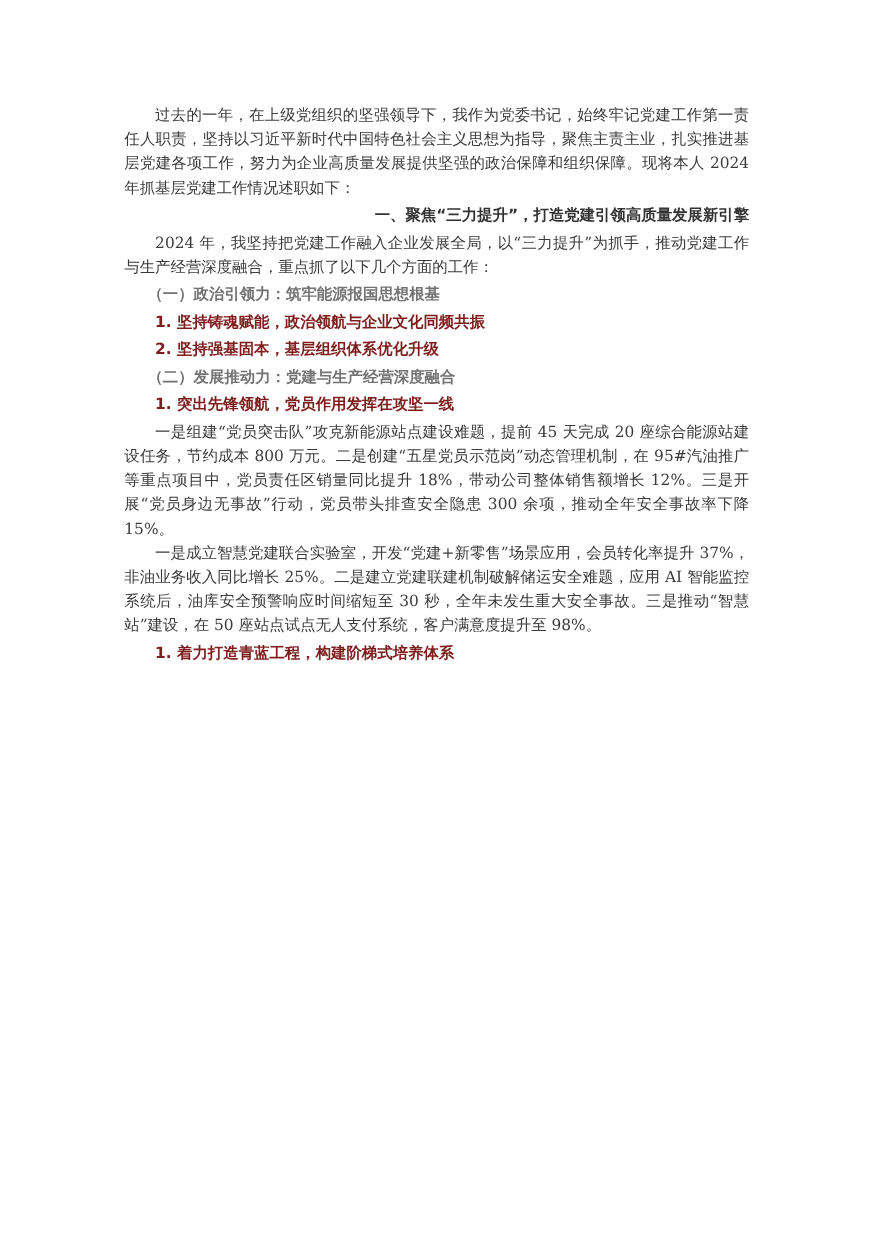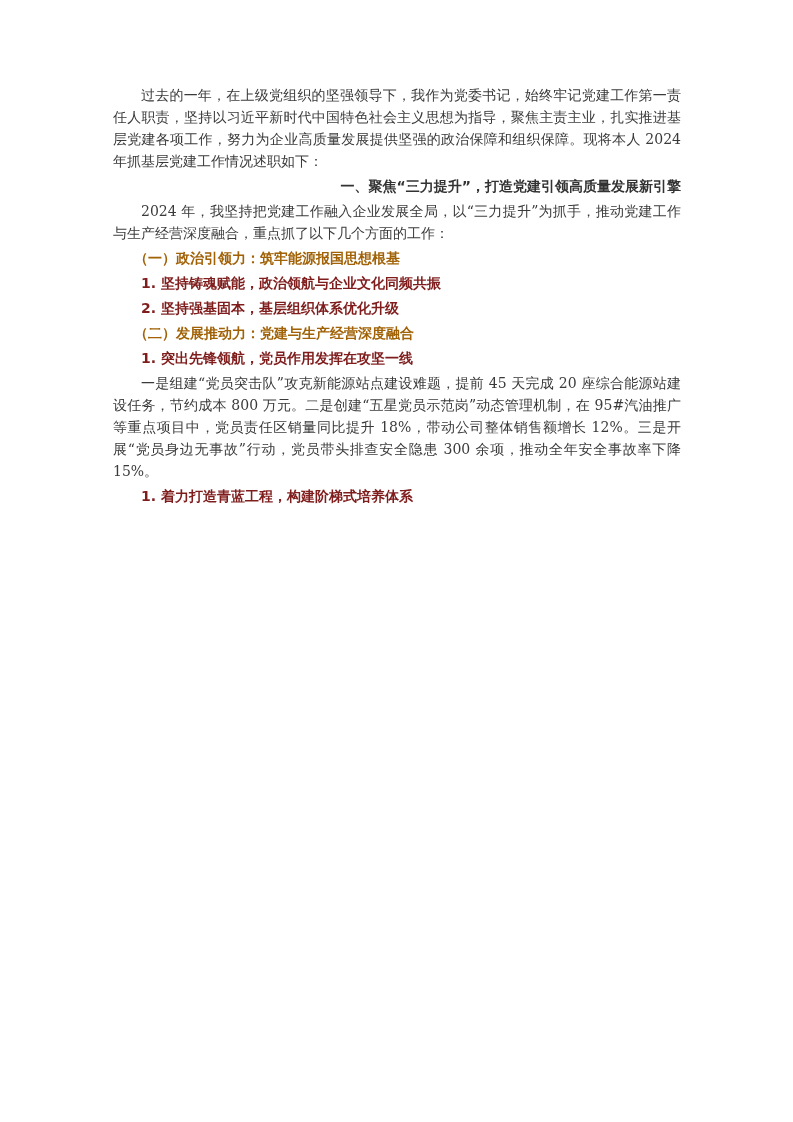--- a/index.html
+++ b/index.html
@@ -1,36 +1,37 @@
 <!DOCTYPE html>
 <html><head>
 <meta charset="utf-8">
 <style>
   html, body { margin: 0; padding: 0; background: #ffffff; }
   body { width: 793px; height: 1122px; position: relative; overflow: hidden; }
   .page {
-    position: absolute; left: 113px; top: 84px; width: 568px;
+    position: absolute; left: 113px; top: 94px; width: 568px;
     font-family: "DejaVu Serif", "Liberation Serif", serif;
     color: #3a3a3a; font-size: 14px; line-height: 22px;
   }
   .p { text-indent: 2em; text-align: justify; margin: 0; }
   .h1 { font-family: "DejaVu Sans", "Liberation Sans", sans-serif; font-weight: bold; margin: 3px 0 3px 0; padding-left: 2em; color: #333; line-height: 22px; font-size: 14px; text-align: right; }
-  .h2 { font-family: "DejaVu Sans", "Liberation Sans", sans-serif; font-weight: bold; margin: 3px 0 3px 0; padding-left: 1.5em; color: #a16207; font-size: 14px; }
+  .h2 { font-family: "DejaVu Sans", "Liberation Sans", sans-serif; font-weight: bold; margin: 3px 0 3px 0; padding-left: 1.5em; color: #737373; font-size: 14px; }
   .h3 { font-family: "DejaVu Sans", "Liberation Sans", sans-serif; font-weight: bold; margin: 3px 0 3px 0; padding-left: 2em; color: #7f1d1d; font-size: 14px; }
 </style>
 </head>
 <body>
 
 <div class="page">
   <p class="p">过去的一年，在上级党组织的坚强领导下，我作为党委书记，始终牢记党建工作第一责任人职责，坚持以习近平新时代中国特色社会主义思想为指导，聚焦主责主业，扎实推进基层党建各项工作，努力为企业高质量发展提供坚强的政治保障和组织保障。现将本人 2024 年抓基层党建工作情况述职如下：</p>
   <div class="h1">一、聚焦“三力提升”，打造党建引领高质量发展新引擎</div>
   <p class="p">2024 年，我坚持把党建工作融入企业发展全局，以“三力提升”为抓手，推动党建工作与生产经营深度融合，重点抓了以下几个方面的工作：</p>
 
   <div class="h2">（一）政治引领力：筑牢能源报国思想根基</div>
   <div class="h3">1. 坚持铸魂赋能，政治领航与企业文化同频共振</div>
   <div class="h3">2. 坚持强基固本，基层组织体系优化升级</div>
 
   <div class="h2">（二）发展推动力：党建与生产经营深度融合</div>
   <div class="h3">1. 突出先锋领航，党员作用发挥在攻坚一线</div>
   <p class="p">一是组建“党员突击队”攻克新能源站点建设难题，提前 45 天完成 20 座综合能源站建设任务，节约成本 800 万元。二是创建“五星党员示范岗”动态管理机制，在 95#汽油推广等重点项目中，党员责任区销量同比提升 18%，带动公司整体销售额增长 12%。三是开展“党员身边无事故”行动，党员带头排查安全隐患 300 余项，推动全年安全事故率下降 15%。</p>
+  <p class="p">一是成立智慧党建联合实验室，开发“党建+新零售”场景应用，会员转化率提升 37%，非油业务收入同比增长 25%。二是建立党建联建机制破解储运安全难题，应用 AI 智能监控系统后，油库安全预警响应时间缩短至 30 秒，全年未发生重大安全事故。三是推动“智慧站”建设，在 50 座站点试点无人支付系统，客户满意度提升至 98%。</p>
 
   <div class="h3">1. 着力打造青蓝工程，构建阶梯式培养体系</div>
 </div>
 
 </body></html>

